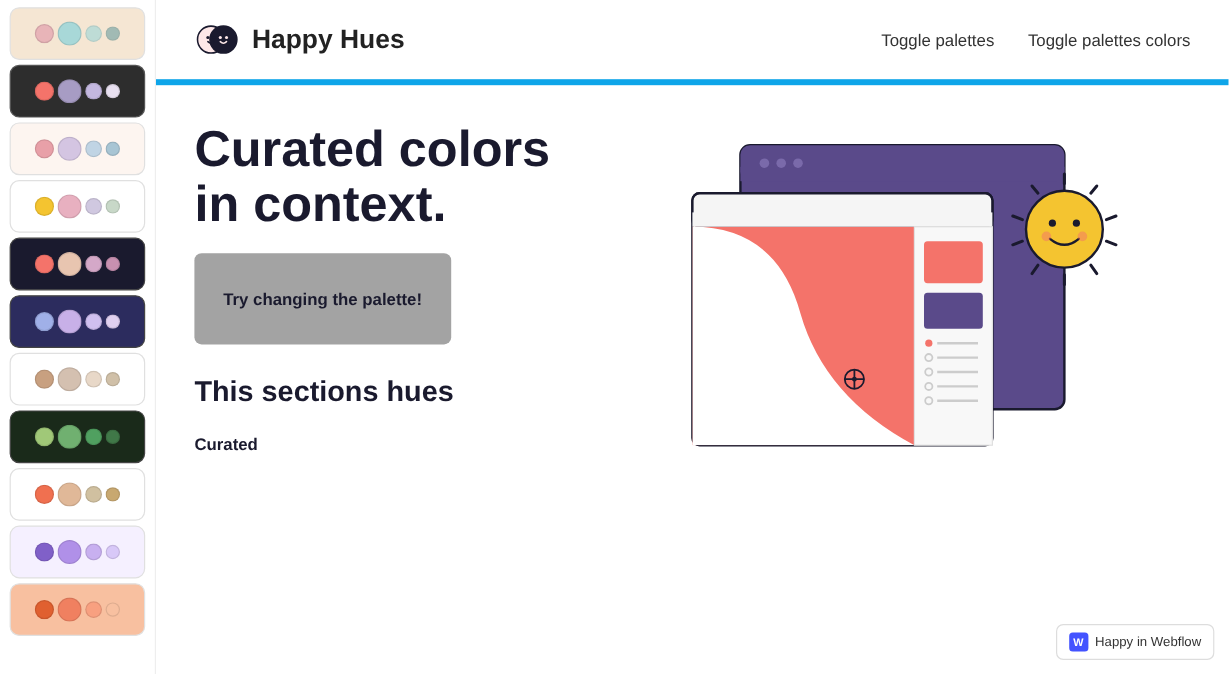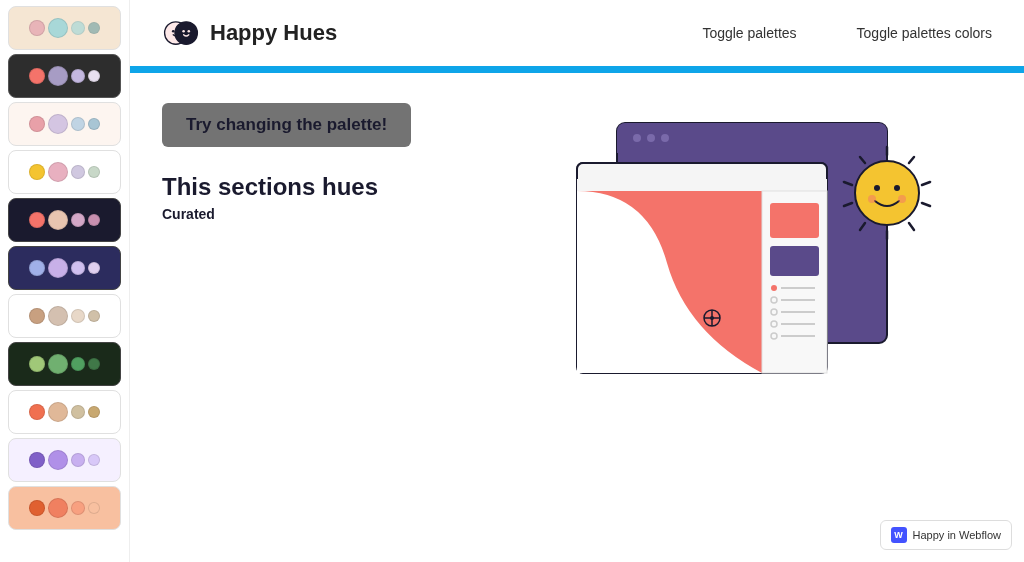--- a/index.html
+++ b/index.html
@@ -60,21 +60,21 @@
       flex-direction: column;
       overflow: hidden;
     }
 
     
     #header {
       display: flex;
       align-items: center;
       justify-content: space-between;
       padding: 14px 32px;
-      border-bottom: 7px solid #0ea5e9;
+      border-bottom: 5px solid #0ea5e9;
     }
     #logo {
       display: flex;
       align-items: center;
       gap: 10px;
     }
     #logo-icon {
       width: 38px;
       height: 38px;
     }
@@ -86,21 +86,20 @@
     #nav {
       display: flex;
       gap: 28px;
     }
     .nav-link {
       font-size: 14px;
       color: #333;
       cursor: pointer;
       text-decoration: none;
       font-weight: 500;
-      margin-left: 32px;
     }
 
     
     #content {
       flex: 1;
       display: flex;
       align-items: flex-start;
       padding: 30px 32px 20px 32px;
       gap: 40px;
       overflow: hidden;
@@ -121,40 +120,40 @@
     }
 
     #description {
       font-size: 15px;
       color: #444;
       line-height: 1.65;
       max-width: 290px;
     }
 
     #cta-button {
-      background: #737373;
+      background: #a3a3a3;
       color: #1a1a2e;
       border: none;
       border-radius: 6px;
-      padding: 12px 24px;
-      font-size: 17px;
+      padding: 30px 24px;
+      font-size: 14px;
       font-weight: 700;
       cursor: pointer;
       align-self: flex-start;
       transition: opacity 0.2s;
     }
 
     #bottom-section {
       margin-top: 8px;
     }
     #section-title {
       font-size: 24px;
       font-weight: 800;
       color: #1a1a2e;
-      margin-bottom: 4px;
+      margin-bottom: 21px;
     }
     #section-subtitle {
       font-size: 13px;
       color: #666;
       margin-bottom: 8px;
     }
     #elements-label {
       font-size: 14px;
       font-weight: 700;
       color: #1a1a2e;
@@ -328,20 +327,21 @@
     </div>
     <nav id="nav">
       <a class="nav-link">Toggle palettes</a>
       <a class="nav-link">Toggle palettes colors</a>
     </nav>
   </div>
 
   <div id="content">
 
     <div id="left-column">
+      <h1 id="heading">Curated colors in context.</h1>
       <button id="cta-button">Try changing the palette!</button>
 
       <div id="bottom-section">
         <h2 id="section-title">This sections hues</h2>
         <span id="elements-label">Curated</span>
       </div>
     </div>
 
     <div id="right-column">
       <svg width="380" height="300" viewBox="0 0 380 300" xmlns="http://www.w3.org/2000/svg">

